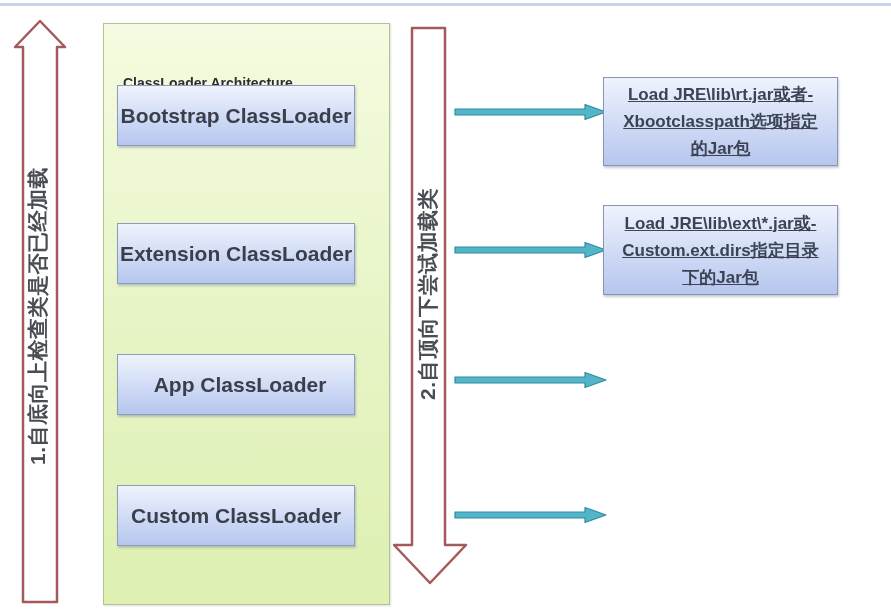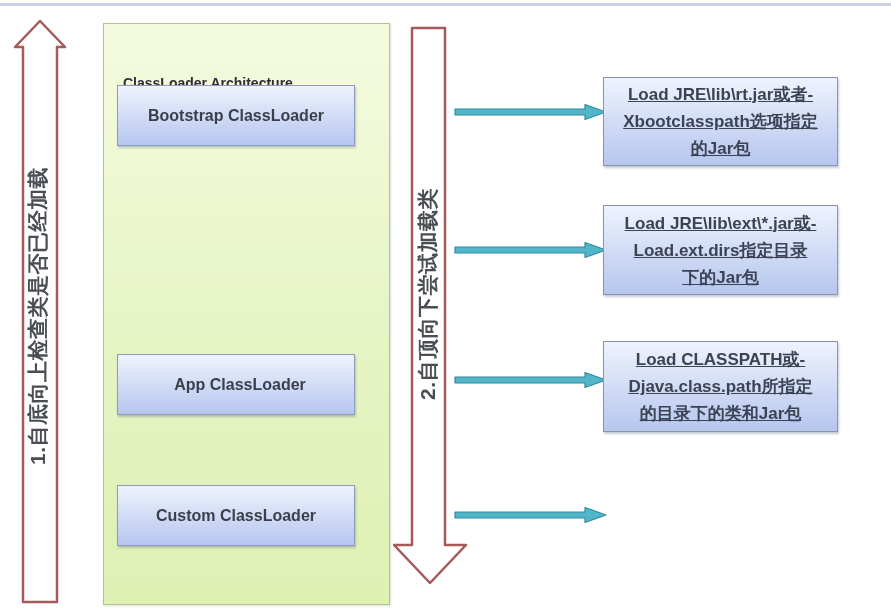--- a/index.html
+++ b/index.html
@@ -42,21 +42,21 @@
     margin-top: 44px;
   }
 
   .loader-box {
     position: absolute; left: 13px; width: 238px; height: 61px;
     background: linear-gradient(180deg, #eff3fd 0%, #d6e0f7 42%, #b6c6ee 100%);
     border: 1px solid #8d9cbd;
     box-shadow: 1px 2px 2px rgba(90,105,140,0.35);
     box-sizing: border-box;
     display: flex; align-items: center; justify-content: center;
-    font-size: 16px; font-weight: 600; color: #3a3f4b;
+    font-size: 21px; font-weight: 600; color: #3a3f4b;
     white-space: nowrap;
   }
 
   
   .flow-arrow { position: absolute; left: 453px; width: 155px; height: 24px; }
 
   
   .desc-box {
     position: absolute; left: 603px; width: 235px;
     background: linear-gradient(180deg, #eff3fd 0%, #d6e0f7 42%, #b6c6ee 100%);
@@ -79,20 +79,23 @@
   <svg class="red-arrow-svg" style="left:13px; top:18px;" width="56" height="590" viewBox="0 0 56 590">
     <path d="M27,3 L52,29 L44,29 L44,584 L10,584 L10,29 L2,29 Z" fill="#ffffff" stroke="#a45a5a" stroke-width="2.5" stroke-linejoin="round"></path>
   </svg>
   <div class="v-label" style="left:-122px; top:303px;">1.自底向上检查类是否已经加载</div>
 
   <div class="panel">
     <div class="panel-title">ClassLoader Architecture</div>
     <div class="loader-box" style="top:61px;">
       <span>Bootstrap ClassLoader</span>
     </div>
+    <div class="loader-box" style="top:199px;">
+      <span>Extension ClassLoader</span>
+    </div>
     <div class="loader-box" style="top:330px;padding-left:8px;">
       <span>App ClassLoader</span>
     </div>
     <div class="loader-box" style="top:461px;">
       <span>Custom ClassLoader</span>
     </div>
   </div>
 
   <svg class="red-arrow-svg" style="left:393px; top:24px;" width="78" height="565" viewBox="0 0 78 565">
     <path d="M19,4 L52,4 L52,521 L73,521 L37,559 L1,521 L19,521 Z" fill="#ffffff" stroke="#a45a5a" stroke-width="2.5" stroke-linejoin="round"></path>
@@ -109,19 +112,16 @@
     <path d="M2,9 L132,9 L132,4.5 L153,12 L132,19.5 L132,15 L2,15 Z" fill="#53b5c8" stroke="#2f8ba1" stroke-width="1.2" stroke-linejoin="round"></path>
   </svg>
   <svg class="flow-arrow" style="top:503px;" viewBox="0 0 155 24">
     <path d="M2,9 L132,9 L132,4.5 L153,12 L132,19.5 L132,15 L2,15 Z" fill="#53b5c8" stroke="#2f8ba1" stroke-width="1.2" stroke-linejoin="round"></path>
   </svg>
 
   <div class="desc-box" style="top:77px; height:89px;">Load JRE\lib\rt.jar或者-
 Xbootclasspath选项指定
 的Jar包</div>
   <div class="desc-box" style="top:205px; height:90px;">Load JRE\lib\ext\*.jar或-
-Load.ext.dirs指定目录
+Custom.ext.dirs指定目录
 下的Jar包</div>
-  <div class="desc-box" style="top:341px; height:91px;">Load CLASSPATH或-
-Djava.class.path所指定
-的目录下的类和Jar包</div>
 
 </div>
 
 </body></html>

